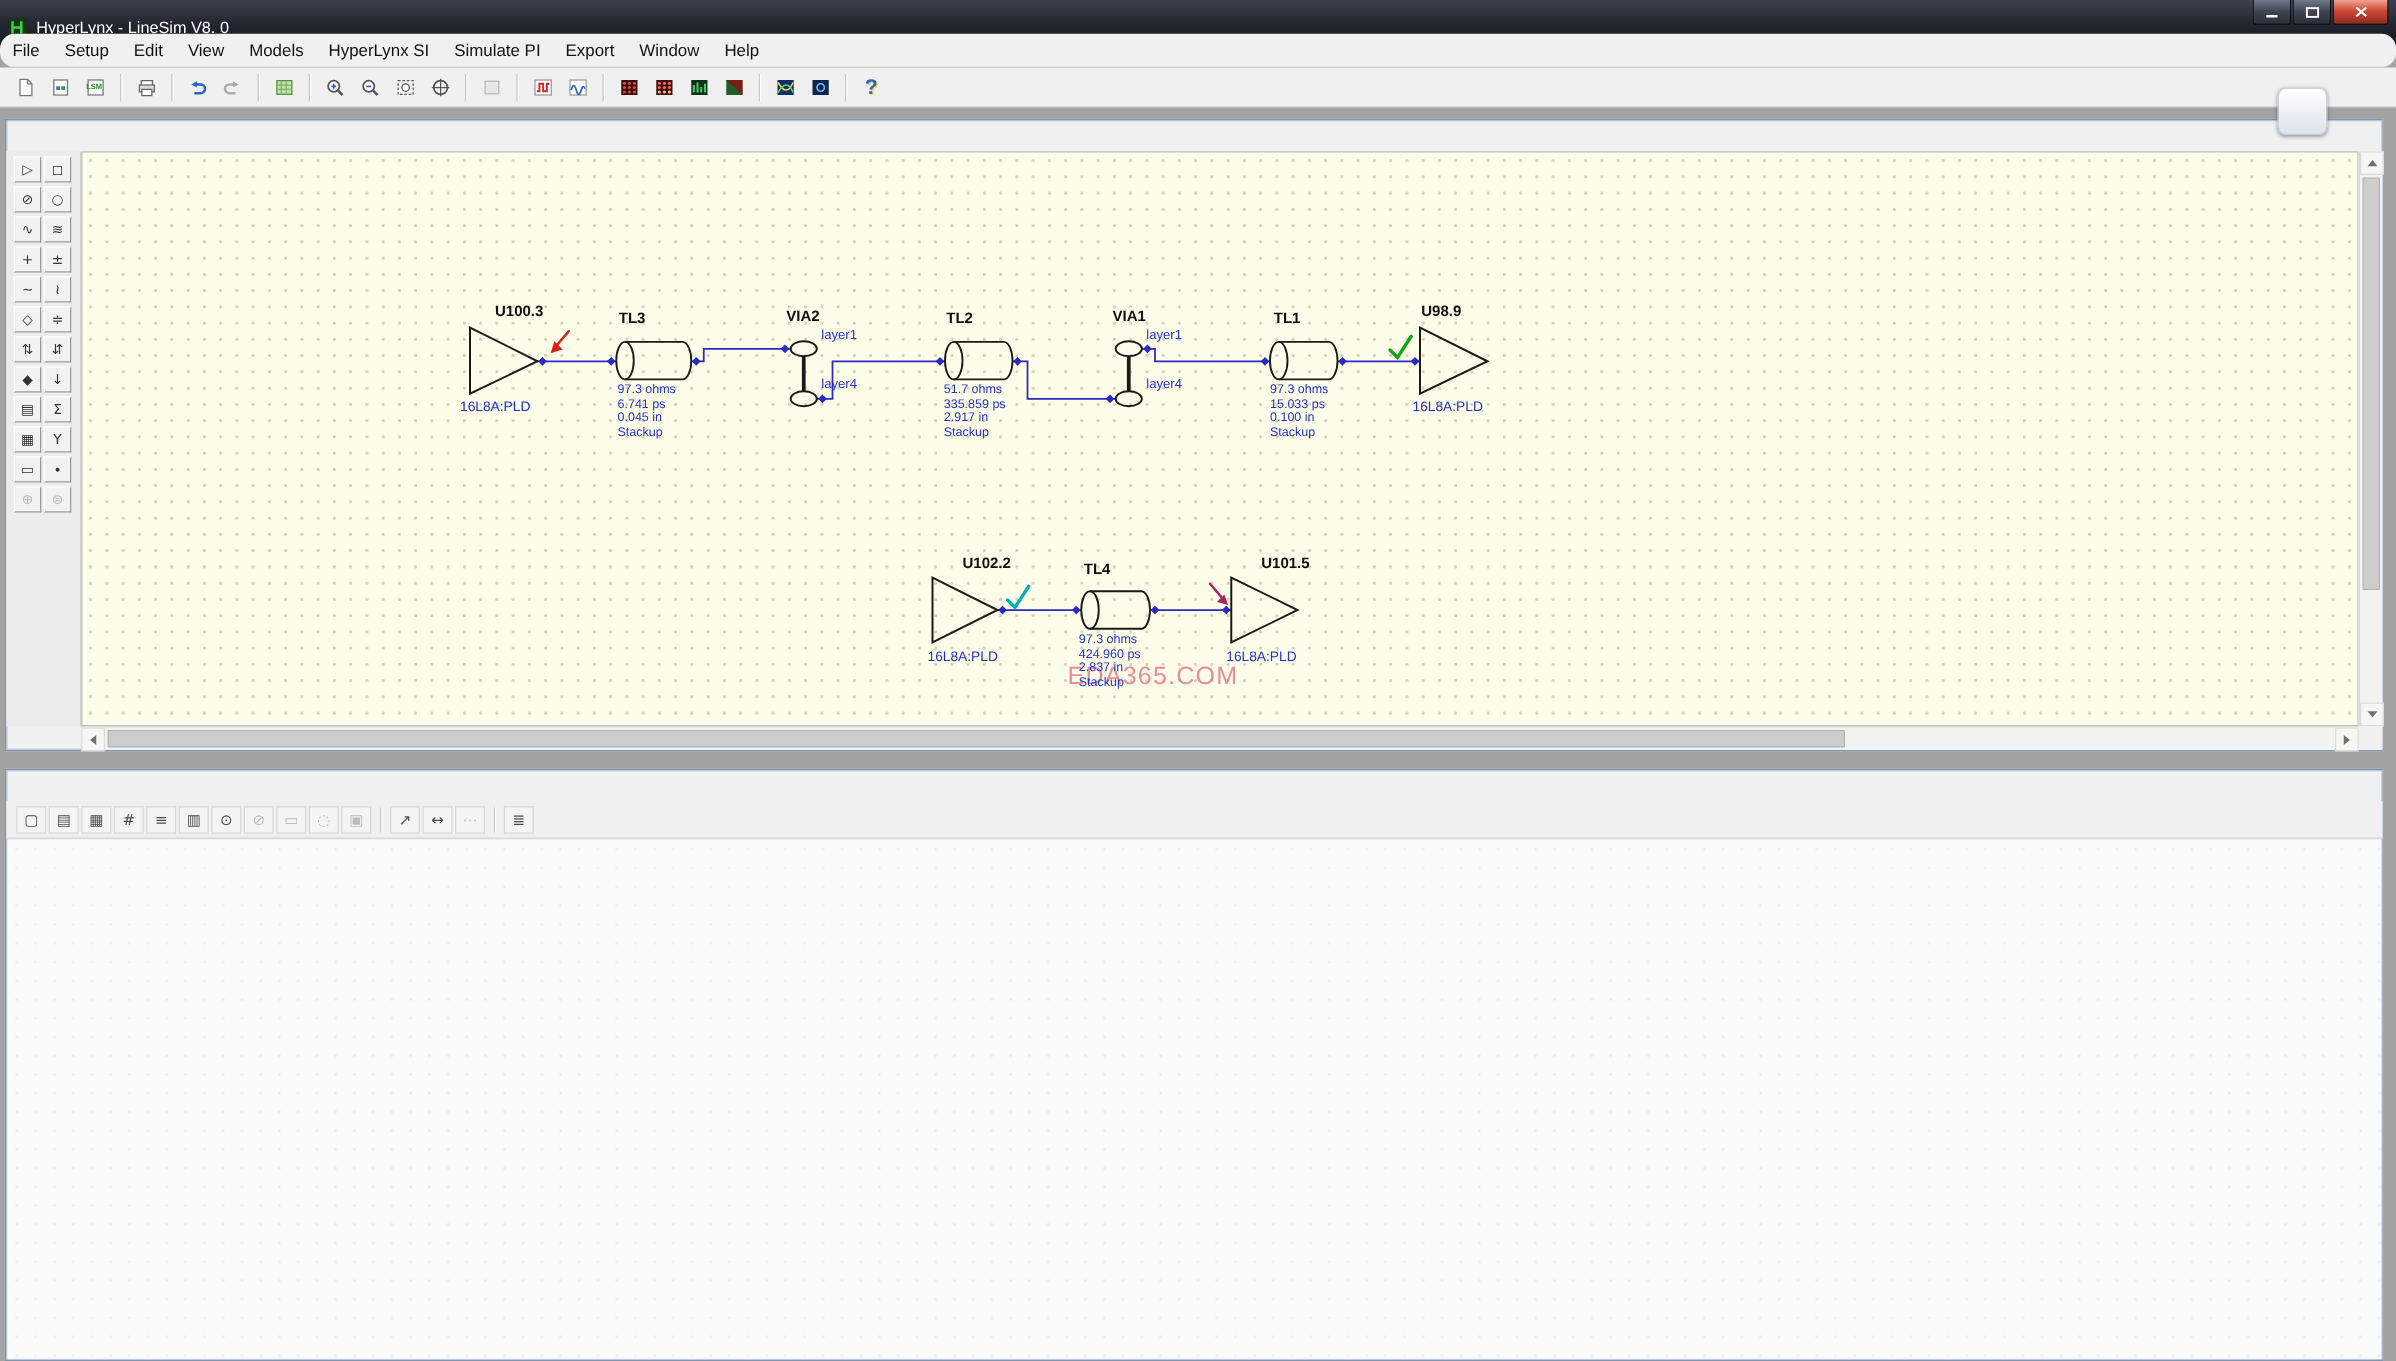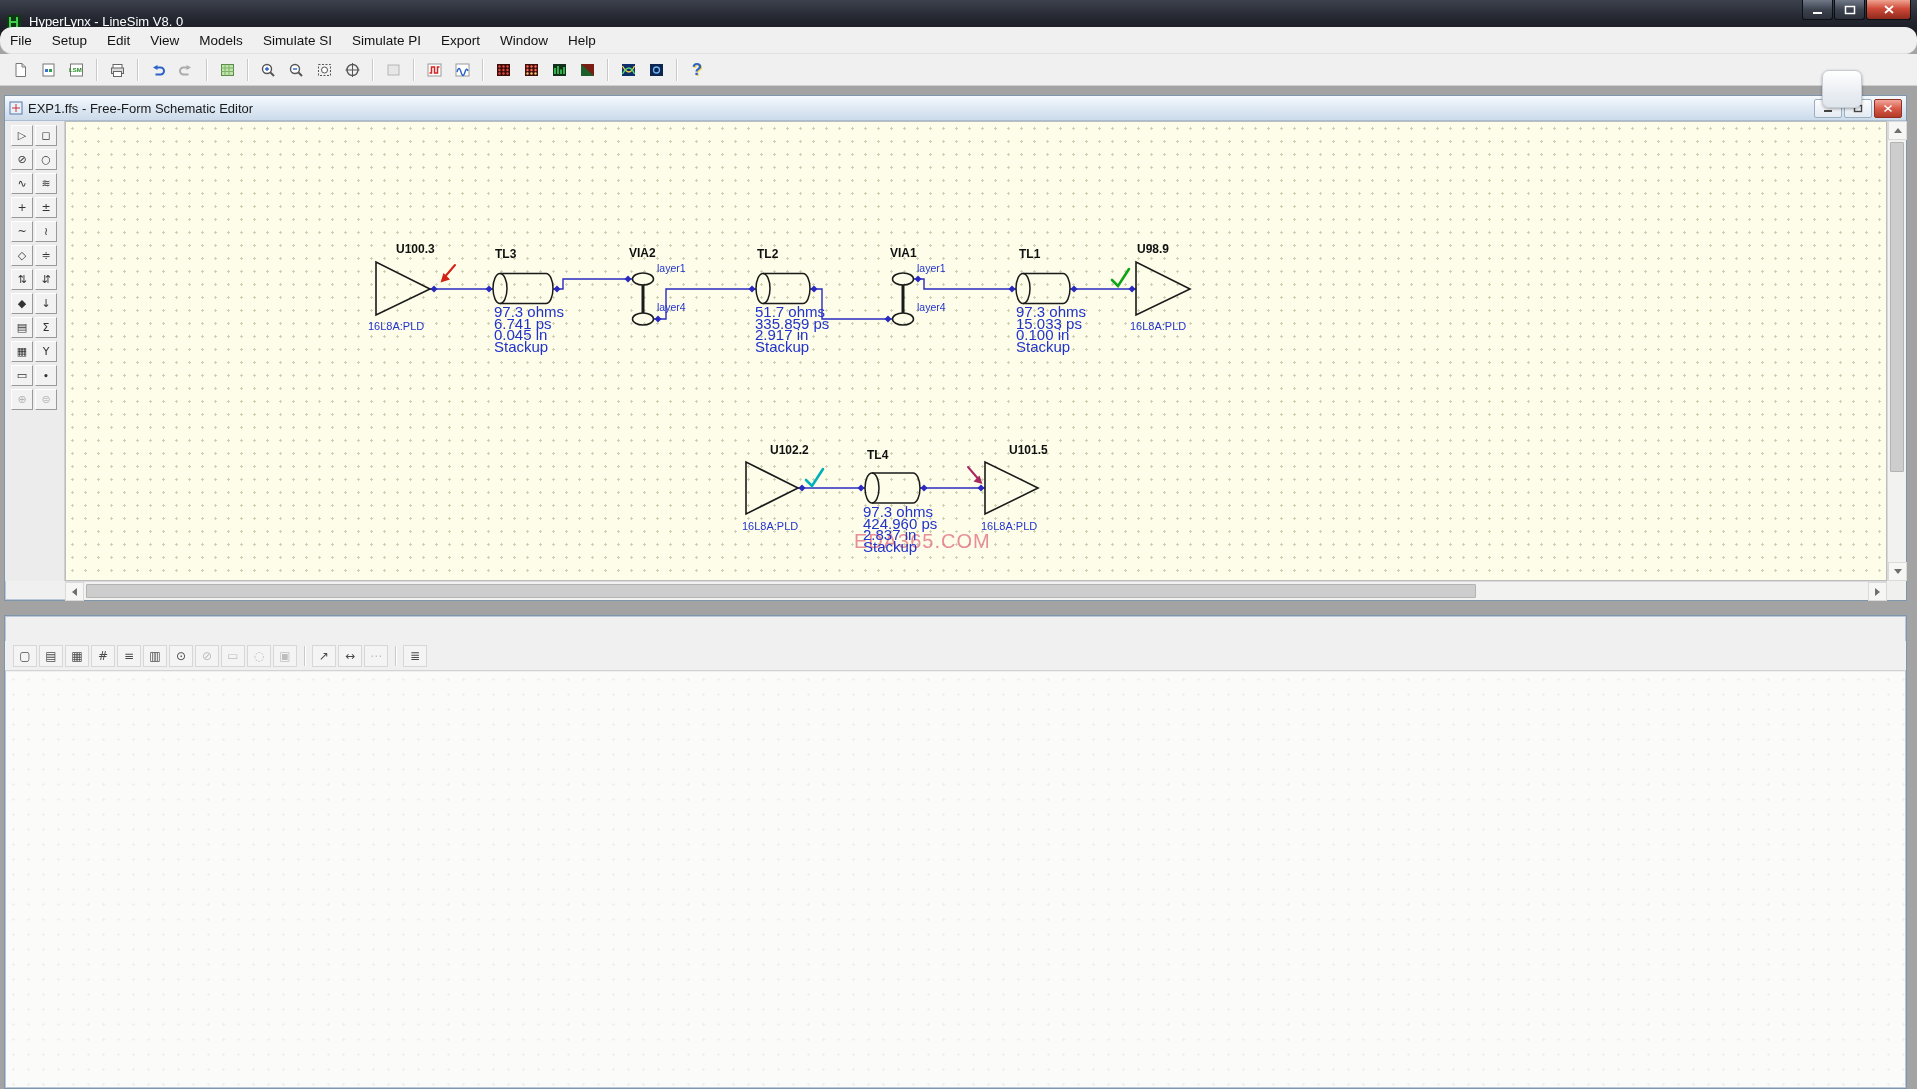--- a/index.html
+++ b/index.html
@@ -54,21 +54,21 @@
     font-family:"DejaVu Sans",sans-serif; font-size:11px; color:#333; }
   .ltool.dim { color:#b5b5b5; }
   .schem-canvas-wrap { position:absolute; left:60px; top:0; right:19px; bottom:19px; overflow:hidden;
     background-color:#fdfde9;
     background-image:radial-gradient(#cfcfb2 1px, transparent 1.3px);
     background-size:13px 13px; border:1px solid #bdbdbd; }
   .schem-canvas { position:absolute; left:0; top:0; width:1822px; height:462px; }
   .schem-canvas svg.draw { position:absolute; left:0; top:0; }
   .ref    { position:absolute; font-size:12px; font-weight:bold; color:#101010; white-space:nowrap; }
   .model  { position:absolute; font-size:11px; color:#2233cc; white-space:nowrap; }
-  .params { position:absolute; font-size:15px; line-height:11.5px; color:#2233cc; white-space:nowrap; }
+  .params { position:absolute; font-size:10px; line-height:11.5px; color:#2233cc; white-space:nowrap; }
   .layer  { position:absolute; font-size:10.5px; color:#2233cc; white-space:nowrap; }
   .watermark { position:absolute; left:788px; top:408px; font-size:20px; letter-spacing:1px;
     color:rgba(224,112,130,0.78); z-index:1; }
 
   
   .vscroll { position:absolute; right:0; top:0; width:19px; bottom:19px; background:#f2f2f0; border-left:1px solid #d9d9d9; }
   .hscroll { position:absolute; left:60px; right:19px; bottom:0; height:19px; background:#f2f2f0; border-top:1px solid #d9d9d9; }
   .sbtn { position:absolute; width:19px; height:19px; background:#f6f6f4; border:1px solid #dadada;
     display:flex; align-items:center; justify-content:center; }
   .thumb { position:absolute; background:#cdcdcd; border:1px solid #b3b3b3; border-radius:1px; }
@@ -126,21 +126,21 @@
         </div>
     </div>
   </div>
 
   <div class="menubar">
     <span class="menu-item">File</span>
     <span class="menu-item">Setup</span>
     <span class="menu-item">Edit</span>
     <span class="menu-item">View</span>
     <span class="menu-item">Models</span>
-    <span class="menu-item">Simulate SI</span>
+    <span class="menu-item">HyperLynx SI</span>
     <span class="menu-item">Simulate PI</span>
     <span class="menu-item">Export</span>
     <span class="menu-item">Window</span>
     <span class="menu-item">Help</span>
   </div>
 
   <div class="toolbar">
     <div class="tbtn">
         <svg width="17" height="16">
           <path d="M4 1.5h6l3.5 3.5v9.5H4z" fill="#fff" stroke="#777"></path>
@@ -297,46 +297,20 @@
       </div>
     <div class="tsep"></div>
     <div class="tbtn">
         <span class="help-glyph">?</span>
       </div>
   </div>
 
   <div class="mdi">
 
     <div class="child schem-window">
-      <div class="child-title">
-        <span class="cicon">
-          <svg width="14" height="14">
-              <rect x="1" y="1" width="12" height="12" fill="#eaf1fa" stroke="#5577aa"></rect>
-              <path d="M3 7h8M7 3v8" stroke="#cc3333"></path>
-            </svg>
-        </span>
-        <span>EXP1.ffs - Free-Form Schematic Editor</span>
-        <div class="cbtns">
-          <div class="cbtn">
-              <svg width="10" height="9">
-                <rect x="1" y="6" width="8" height="2" fill="#444"></rect>
-              </svg>
-            </div>
-          <div class="cbtn">
-              <svg width="10" height="9">
-                <rect x="1.5" y="1.5" width="7" height="6" fill="none" stroke="#444" stroke-width="1.4"></rect>
-              </svg>
-            </div>
-          <div class="cbtn redx">
-              <svg width="10" height="9">
-                <path d="M1.5 1.5 L8.5 7.5 M8.5 1.5 L1.5 7.5" stroke="#fff" stroke-width="1.6"></path>
-              </svg>
-            </div>
-        </div>
-      </div>
 
       <div class="schem-body">
 
         <div class="ltools">
           <div class="ltool">
               <span>▷</span>
             </div>
           <div class="ltool">
               <span>◻</span>
             </div>

